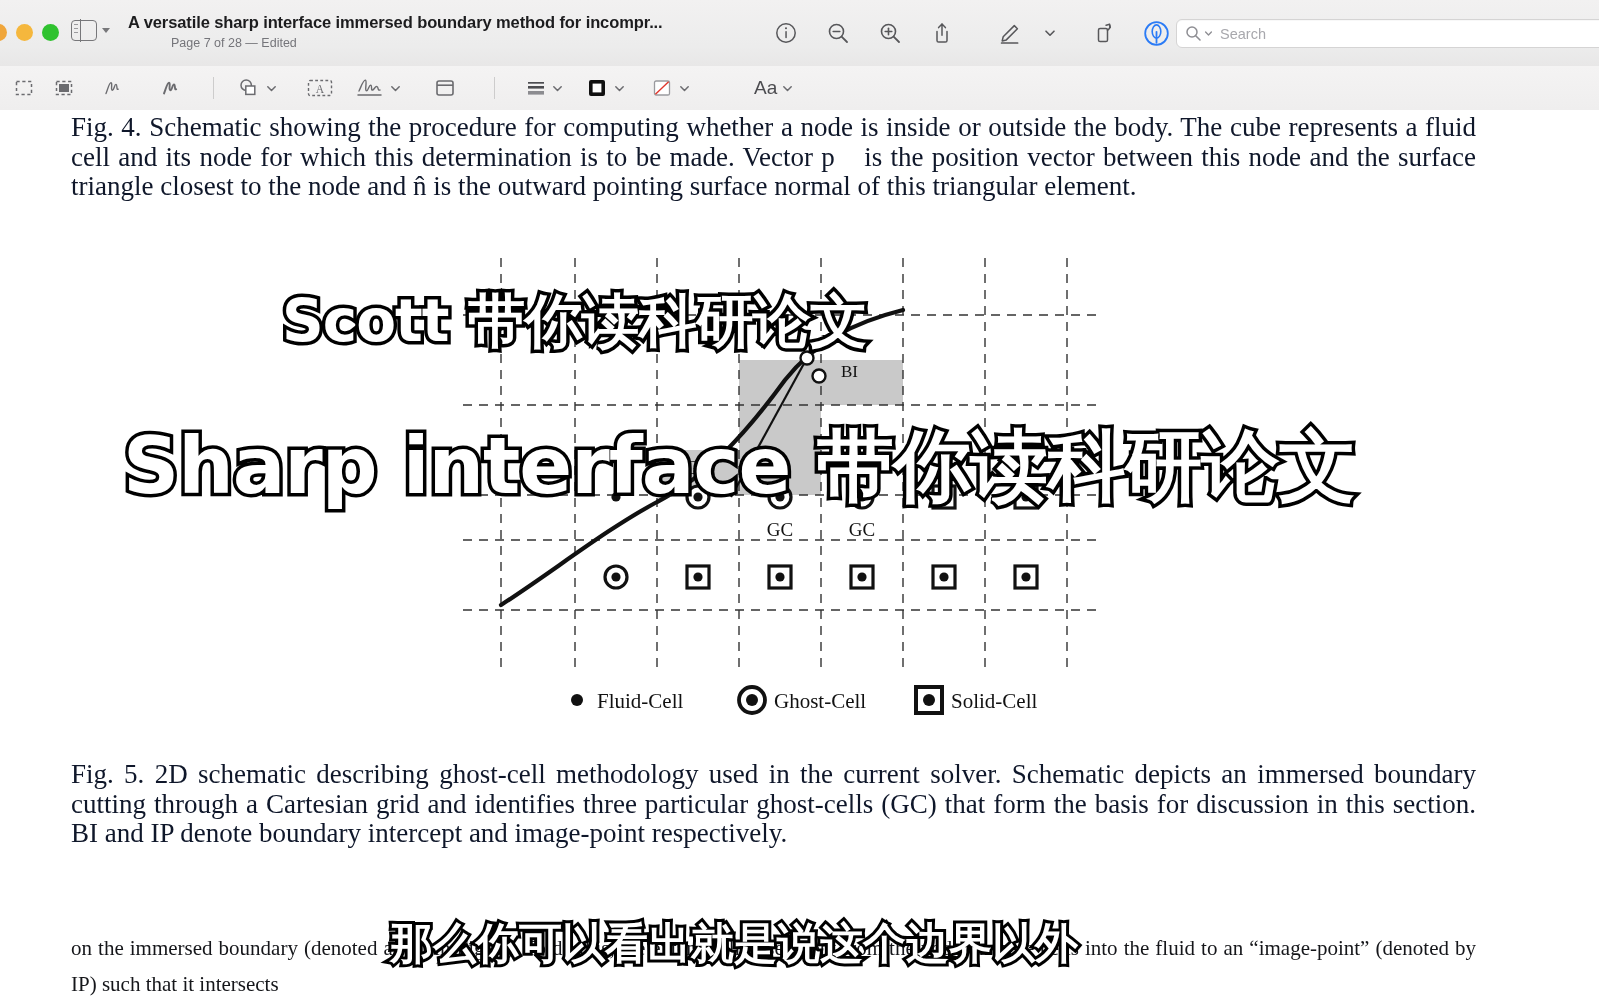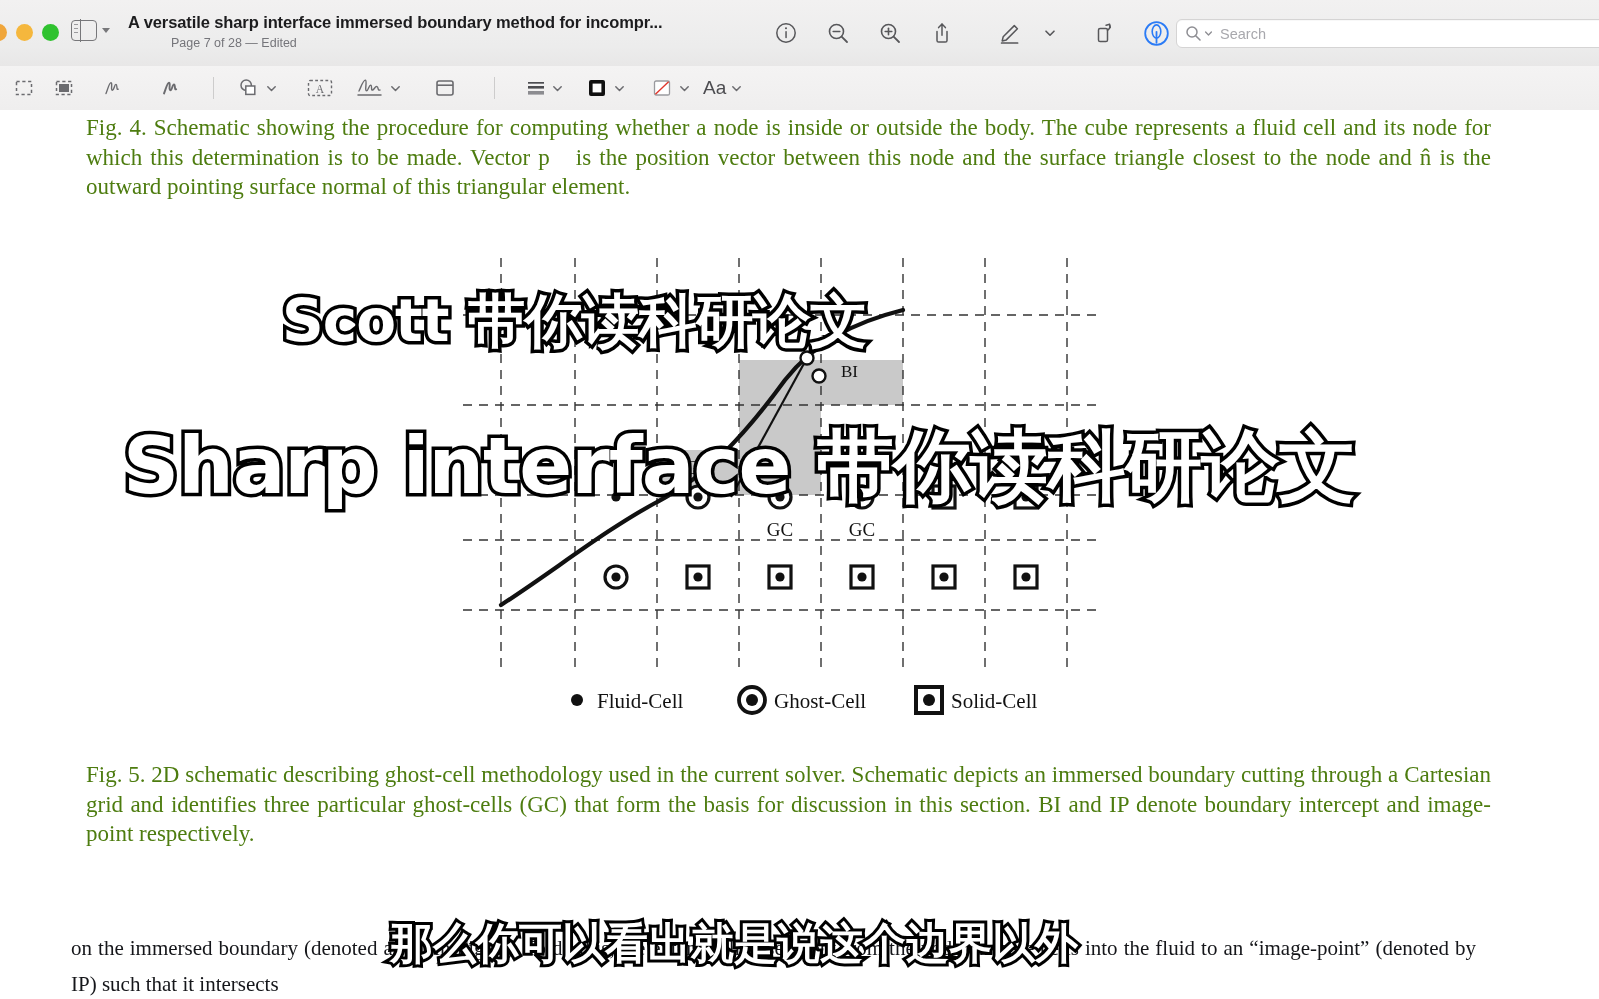--- a/index.html
+++ b/index.html
@@ -64,23 +64,23 @@
   }
   .ann-item{position:absolute;top:0;height:44px;display:flex;align-items:center;gap:4px;cursor:default;}
   .ann-sep{position:absolute;top:11px;width:1px;height:22px;background:#cdcccc;}
 
   
   .page{
     position:absolute;left:0;top:110px;width:1599px;height:889px;
     background:#ffffff;overflow:hidden;
   }
   .cap{
-    position:absolute;left:86px;width:1405px;
-    font-size:23px;line-height:29.5px;text-align:justify;
-    font-family:"Liberation Serif","DejaVu Serif",serif;color:#4d7c0f;
+    position:absolute;left:71px;width:1405px;
+    font-size:27px;line-height:29.5px;text-align:justify;
+    font-family:"Liberation Serif","DejaVu Serif",serif;color:#0f172a;
   }
   .cap4{top:3px;}
   .cap5{top:650px;}
   .bodytext{
     position:absolute;left:71px;width:1405px;top:820px;
     font-size:21px;line-height:36px;text-align:justify;
     font-family:"Liberation Serif","DejaVu Serif",serif;color:#15161a;
   }
   .fig{position:absolute;left:455px;top:140px;width:660px;height:500px;}
 
@@ -293,21 +293,21 @@
     <div class="ann-item" style="left:650px;">
       <svg width="24" height="24" viewBox="0 0 24 24">
         <rect x="4.5" y="5" width="15" height="14" rx="1.6" fill="#fff" stroke="#9a9a9e" stroke-width="1.3"></rect>
         <line x1="5.4" y1="18.2" x2="18.6" y2="5.8" stroke="#e0362c" stroke-width="1.4"></line>
       </svg>
       <svg width="13" height="13" viewBox="0 0 13 13">
         <path d="M2.8 4.8 L6.5 8.5 L10.2 4.8" fill="none" stroke="#6b6b6f" stroke-width="1.5" stroke-linecap="round" stroke-linejoin="round"></path>
       </svg>
     </div>
 
-    <div class="ann-item" style="left:703px;">
+    <div class="ann-item" style="left:754px;">
       <span style="font-family:'Liberation Sans',sans-serif;font-size:19px;color:#4c4c50;">Aa</span>
       <svg width="13" height="13" viewBox="0 0 13 13">
         <path d="M2.8 4.8 L6.5 8.5 L10.2 4.8" fill="none" stroke="#6b6b6f" stroke-width="1.5" stroke-linecap="round" stroke-linejoin="round"></path>
       </svg>
     </div>
   </div>
 
   <div class="page">
 
     <div class="cap cap4">Fig. 4.  Schematic showing the procedure for computing whether a node is inside or outside the body. The cube represents a fluid cell and its node for which this determination is to be made. Vector p⃗ is the position vector between this node and the surface triangle closest to the node and n̂ is the outward pointing surface normal of this triangular element.</div>

